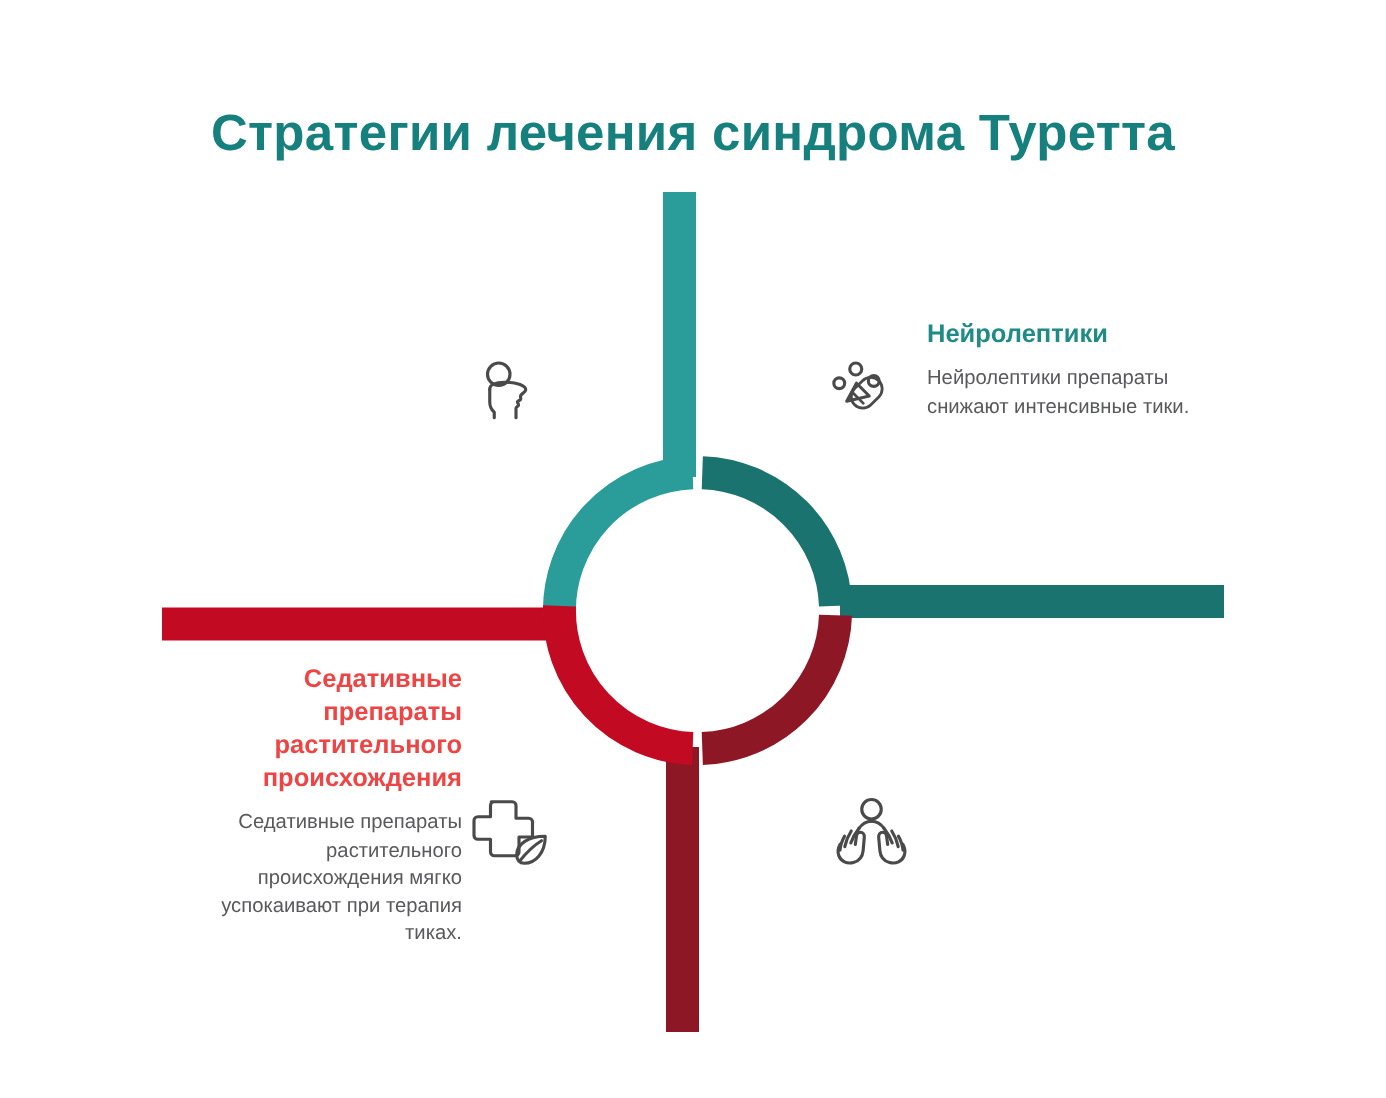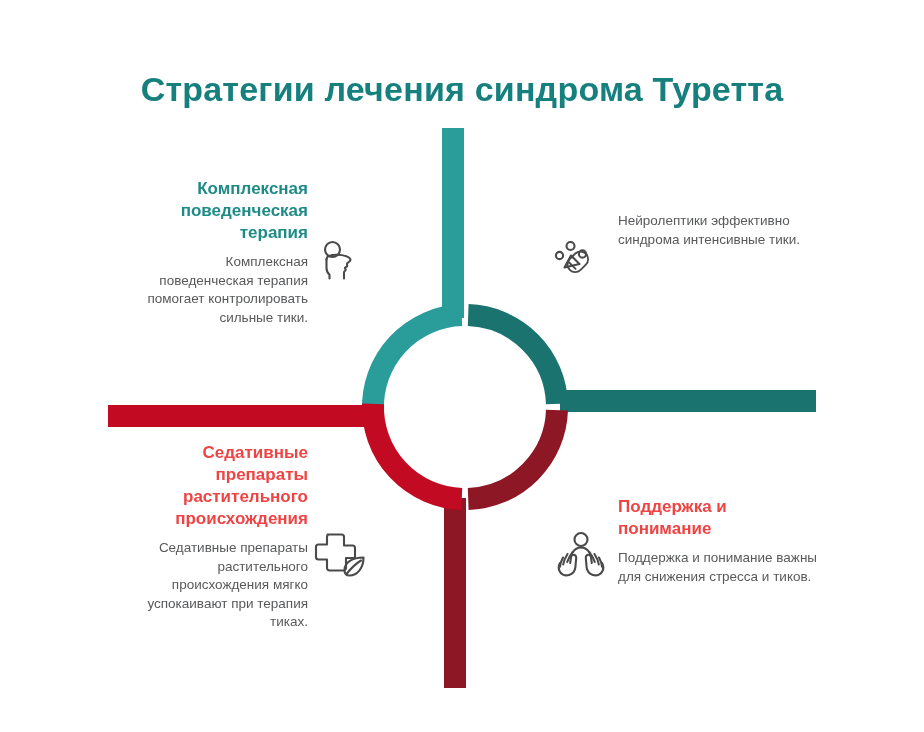--- a/index.html
+++ b/index.html
@@ -117,38 +117,35 @@
 
     <path d="M 373.0 398.2 A 92 92 0 0 1 461.8 303.1" fill="none" stroke="#2a9d9a" stroke-width="22" stroke-linecap="butt"></path>
 
     <path d="M 468.2 303.1 A 92 92 0 0 1 557.0 391.9" fill="none" stroke="#1b7370" stroke-width="22" stroke-linecap="butt"></path>
 
     <path d="M 557.0 398.2 A 92 92 0 0 1 468.2 487.0" fill="none" stroke="#8e1726" stroke-width="22" stroke-linecap="butt"></path>
 
     <path d="M 461.8 487.0 A 92 92 0 0 1 373.0 391.9" fill="none" stroke="#c20a22" stroke-width="22" stroke-linecap="butt"></path>
   </svg>
 
-  <div class="block align-right" id="block-cbt">
-    <p class="blk-head teal-head">Комплексная поведенческая терапия</p>
-    <p class="blk-body">Комплексная поведенческая терапия помогает контролировать сильные тики.</p>
-  </div>
 
   <div class="icon" id="icon-head">
     <svg width="46" height="46" viewBox="0 0 46 46" fill="none" stroke="#4a4a4a" stroke-width="2.1" stroke-linejoin="round" stroke-linecap="round">
       <circle cx="16.5" cy="11.5" r="7.5"></circle>
       <path d="M10.5 21.5 C10.5 18.6 14 16.8 20.5 16.8 C29 16.8 34.5 19.3 34.5 21.8
                C34.5 23.2 32.0 24.2 31.2 25.6 C30.6 26.7 31.6 27.6 31.0 28.4
                C30.6 29.0 29.2 29.0 29.0 29.8 C28.8 30.8 30.0 31.2 29.6 32.2
                C29.3 33.0 28.0 33.2 28.0 34.2 L28.0 40.5"></path>
       <path d="M10.5 21.5 L10.5 30.0 C10.5 33.5 12.0 35.5 13.5 36.8 L13.5 40.5"></path>
     </svg>
   </div>
 
   <div class="block align-left" id="block-neuro">
-    <p class="blk-body">Нейролептики эффективно синдрома интенсивные тики.</p>
+    <p class="blk-head teal-head">Нейролептики</p>
+    <p class="blk-body">Нейролептики препараты снижают интенсивные тики.</p>
   </div>
 
   <div class="icon" id="icon-pills">
     <svg width="48" height="48" viewBox="0 0 48 48" fill="none" stroke="#4a4a4a" stroke-width="2.1" stroke-linejoin="round" stroke-linecap="round">
       <circle cx="7.5" cy="17.5" r="3.6"></circle>
       <circle cx="18.5" cy="8.0" r="4.0"></circle>
       <circle cx="30.5" cy="16.0" r="3.6"></circle>
       <path d="M19.0 17.5 L27.5 26.0 L12.5 29.5 Z"></path>
       <path d="M27.0 38.5 C23.6 35.1 23.6 29.6 27.0 26.2 L33.0 20.2
                C36.4 16.8 41.9 16.8 45.3 20.2 C48.7 23.6 48.7 29.1 45.3 32.5
@@ -168,24 +165,20 @@
                A2.5 2.5 0 0 1 43 18 L43 28 L34 28 L34 38
                A2.5 2.5 0 0 1 31.5 40.5 L17.5 40.5 A2.5 2.5 0 0 1 15 38 L15 29.5
                L6.5 29.5 A2.5 2.5 0 0 1 4 27 L4 17 A2.5 2.5 0 0 1 6.5 14.5
                L15 14.5 L15 7 A2.5 2.5 0 0 1 17.5 4.5 Z"></path>
       <path d="M51.5 27.5 C51.5 38.5 45.0 45.5 37.5 45.5 C34.5 45.5 32.5 43.5 32.5 40.0
                C32.5 32.5 40.5 27.5 51.5 27.5 Z"></path>
       <path d="M34.5 44.0 C38.5 39.0 44.0 33.5 49.0 30.5"></path>
     </svg>
   </div>
 
-  <div class="block align-left" id="block-support">
-    <p class="blk-head red-head">Поддержка и понимание</p>
-    <p class="blk-body">Поддержка и понимание важны для снижения стресса и тиков.</p>
-  </div>
 
   <div class="icon" id="icon-hands">
     <svg width="50" height="48" viewBox="0 0 50 48" fill="none" stroke="#4a4a4a" stroke-width="2.1" stroke-linejoin="round" stroke-linecap="round">
       <circle cx="25" cy="9.5" r="6.5"></circle>
       <path d="M25 17.5 C21.5 17.5 18.5 19.5 16.5 22.5"></path>
       <path d="M25 17.5 C28.5 17.5 31.5 19.5 33.5 22.5"></path>
 
       <path d="M16.8 22.0 C14.0 25.6 12.2 29.0 11.2 32.0"></path>
       <path d="M11.5 24.0 C9.2 27.6 7.8 31.2 7.2 34.4"></path>
       <path d="M7.0 27.5 C5.2 30.8 4.2 34.0 4.0 36.8"></path>

